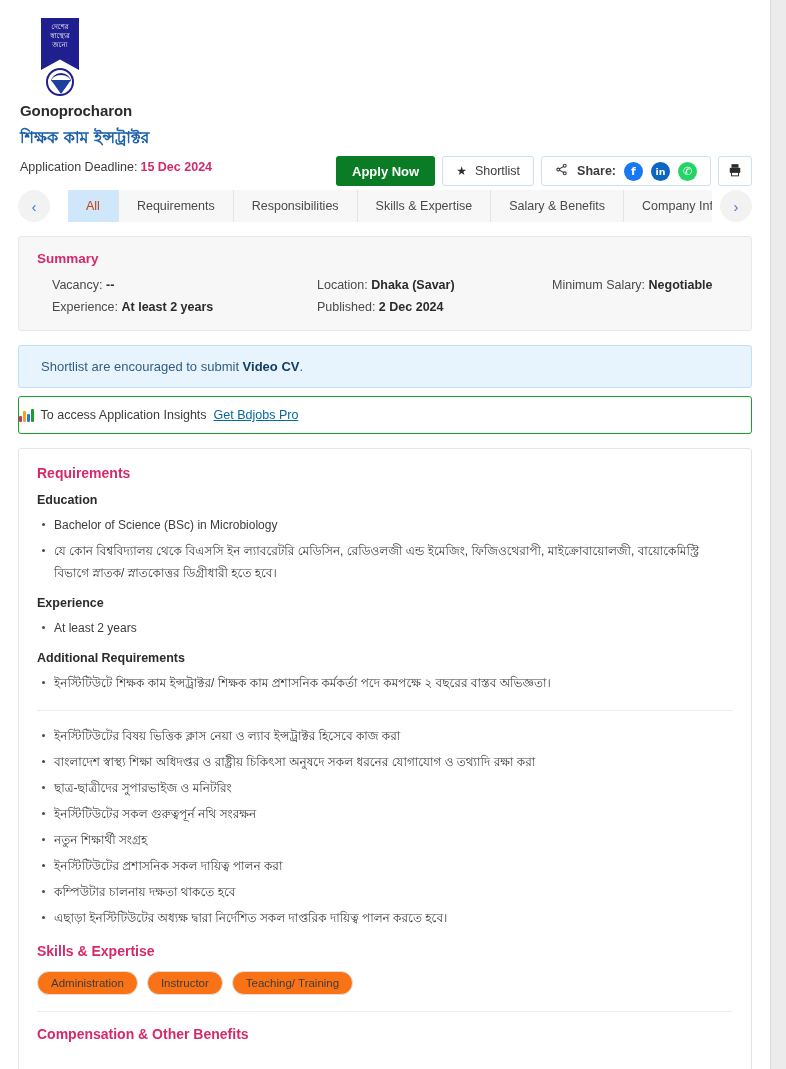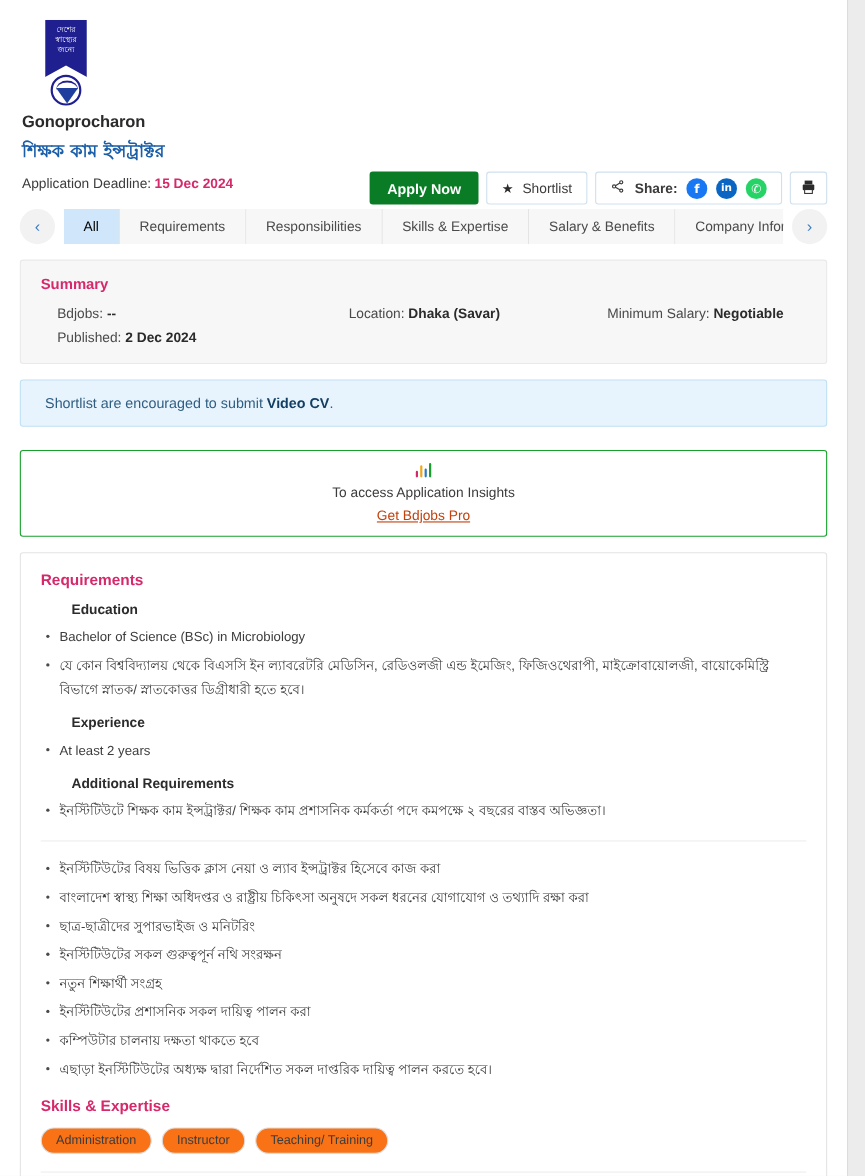--- a/index.html
+++ b/index.html
@@ -145,21 +145,21 @@
     height: 32px;
   }
   .tab {
     background: #f7f7f7;
     border-right: 1px solid #e4e4e4;
     font-size: 12.5px; color: #4a4a4a;
     display: flex; align-items: center; justify-content: center;
     padding: 0 18px; white-space: nowrap;
     cursor: pointer; flex: 0 0 auto;
   }
-  .tab.active { background: #cfe6fb; color: #000000; }
+  .tab.active { background: #cfe6fb; color: #c2410c; margin-left: 10px; }
 
   
   .summary-card {
     margin: 14px 18px 0 18px;
     background: #f7f7f7;
     border: 1px solid #e9e9e9;
     border-radius: 3px;
     padding: 14px 18px 16px 18px;
   }
   .sec-pink {
@@ -180,47 +180,46 @@
     margin: 14px 18px 0 18px;
     background: #e8f4fd;
     border: 1px solid #bfe0f5;
     border-radius: 3px;
     padding: 13px 22px;
     font-size: 13px; color: #2f5d82;
   }
   .banner-blue b { color: #123e63; }
 
   .banner-green {
-    margin: 21px 18px 0 18px;
+    margin: 8px 18px 0 18px;
     background: #ffffff;
     border: 1px solid #17a02c;
     border-radius: 3px;
     padding: 11px 0;
     display: flex; align-items: center; gap: 7px;
-    font-size: 12.5px; color: #3c3c3c; flex-direction: column;
+    font-size: 12.5px; color: #3c3c3c;
   }
   .insights-ico { display: flex; align-items: flex-end; gap: 1.5px; height: 13px; }
   .insights-ico i { width: 2.5px; display: block; border-radius: 1px; }
   .pro-link {
-    color: #c2410c; text-decoration: underline; cursor: pointer;
+    color: #0369a1; text-decoration: underline; cursor: pointer;
   }
 
   
   .body-card {
     margin: 14px 18px 0 18px;
     border: 1px solid #e4e4e4;
     border-radius: 3px;
     padding: 16px 18px 0 18px;
     min-height: 640px;
   }
   .sec-head { color: #d6296b; font-size: 14px; font-weight: bold; }
   .sub-head {
     font-size: 12.5px; font-weight: bold; color: #2b2b2b;
     margin-top: 12px;
-    margin-left: 28px;
   }
   ul.bul { list-style: none; margin-top: 7px; }
   ul.bul li {
     position: relative;
     padding-left: 17px;
     font-size: 12px; color: #3c3c3c;
     line-height: 22px; margin-bottom: 4px;
   }
   ul.bul li::before {
     content: ""; position: absolute;
@@ -309,30 +308,34 @@
       <div class="tab">Salary &amp; Benefits</div>
       <div class="tab">Company Information</div>
     </div>
     <button class="arrow-btn">›</button>
   </div>
 
   <div class="summary-card">
     <div class="sec-pink">Summary</div>
     <div class="summary-grid">
       <div>
-        <span>Bdjobs:</span>
+        <span>Vacancy:</span>
         <b>--</b>
       </div>
       <div>
         <span>Location:</span>
         <b>Dhaka (Savar)</b>
       </div>
       <div>
         <span>Minimum Salary:</span>
         <b>Negotiable</b>
+      </div>
+      <div>
+        <span>Experience:</span>
+        <b>At least 2 years</b>
       </div>
       <div>
         <span>Published:</span>
         <b>2 Dec 2024</b>
       </div>
       <div></div>
     </div>
   </div>
 
   <div class="banner-blue">

